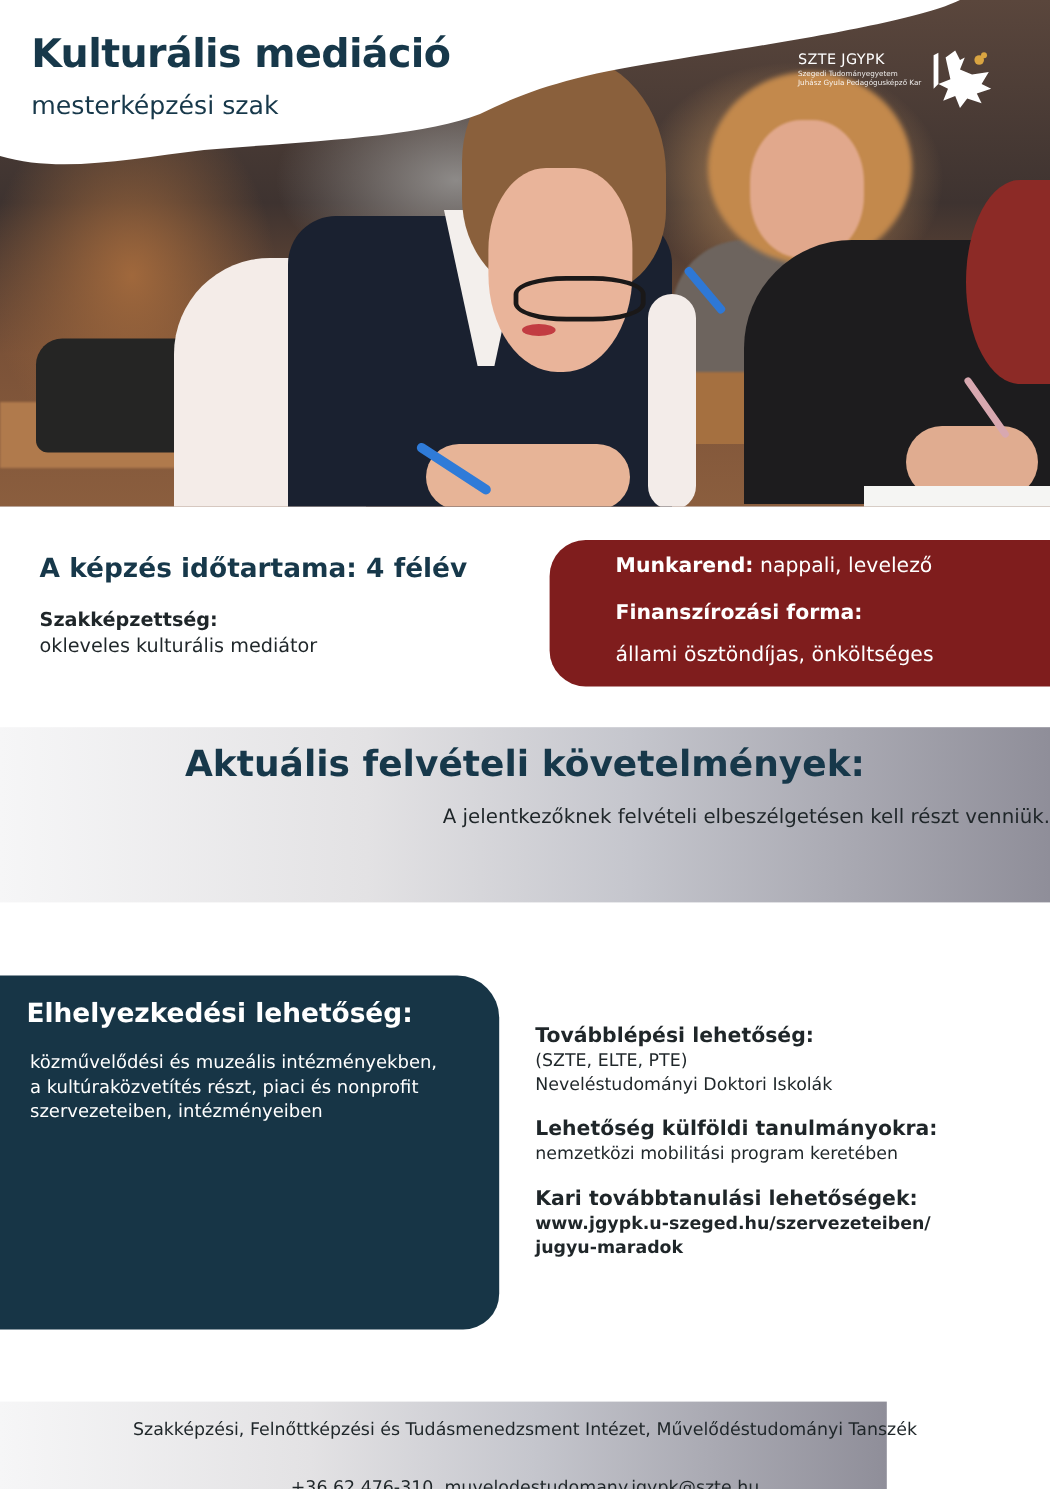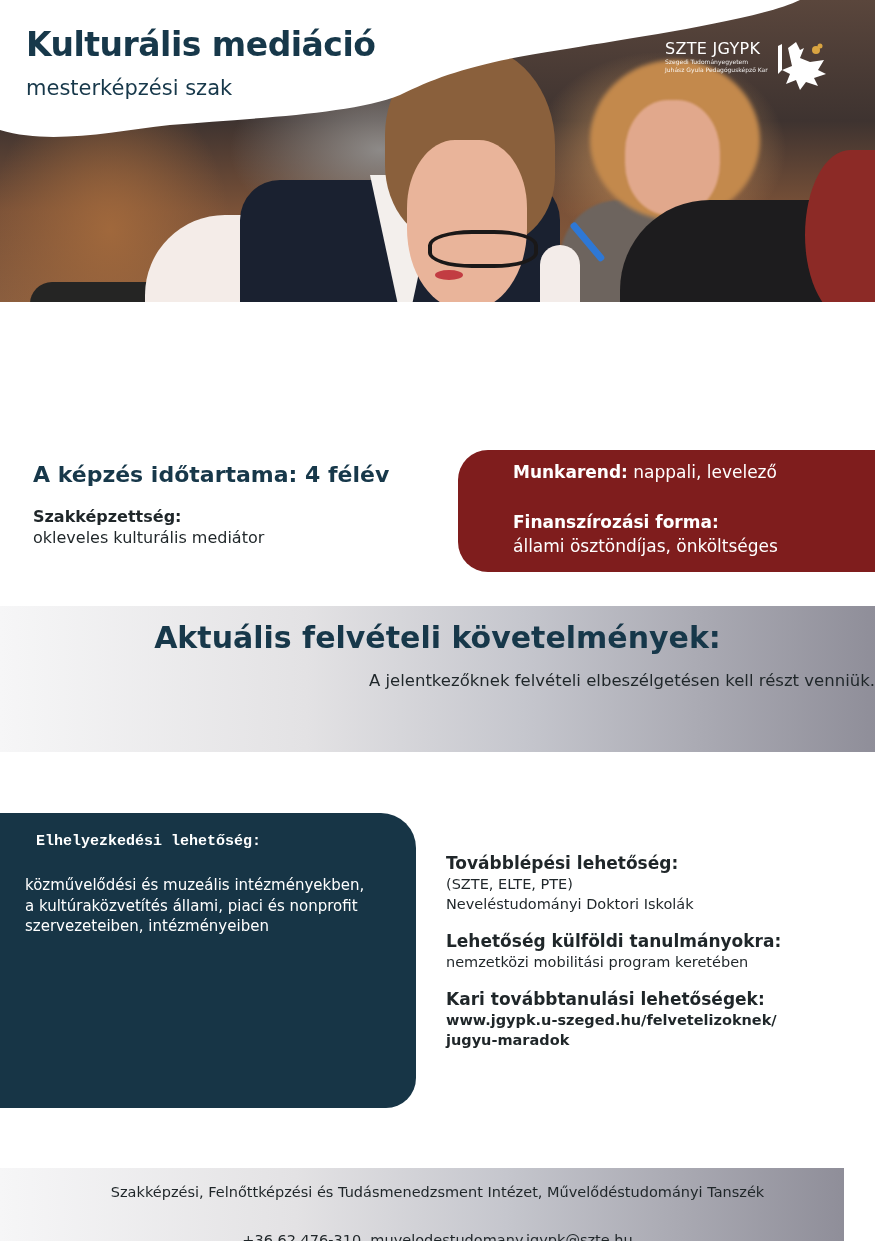--- a/index.html
+++ b/index.html
@@ -1,20 +1,20 @@
 <!DOCTYPE html>
 <html><head>
 <meta charset="utf-8">
 <style>
   * { margin: 0; padding: 0; box-sizing: border-box; }
   html, body { width: 875px; height: 1241px; background: #ffffff; overflow: hidden; }
   body { position: relative; font-family: "DejaVu Sans", "Liberation Sans", sans-serif; color: #1c2b35; }
 
   
-  .hero { position: absolute; left: 0; top: 0; width: 875px; height: 302px; overflow: hidden; background: #6b4a36; }
+  .hero { position: absolute; left: 0; top: 0; width: 875px; height: 422px; overflow: hidden; background: #6b4a36; }
   .photo { position: absolute; inset: 0; }
   .photo .bg { position: absolute; inset: 0;
     background:
       radial-gradient(ellipse 180px 140px at 660px 150px, #c9955e 0%, rgba(201,149,94,0) 70%),
       radial-gradient(ellipse 160px 200px at 110px 230px, #a0683c 0%, rgba(160,104,60,0) 75%),
       radial-gradient(ellipse 200px 120px at 380px 150px, #8d8a88 0%, rgba(141,138,136,0) 75%),
       linear-gradient(180deg, #5a463c 0%, #3e3330 40%, #7b5238 70%, #8b5e3e 100%);
   }
   .desk-left { position: absolute; left: 0; top: 335px; width: 180px; height: 55px; background: #b07a4c; filter: blur(1px); }
   .desk-right { position: absolute; left: 555px; top: 300px; width: 140px; height: 70px; background: #a57040; }
@@ -48,55 +48,55 @@
   .photo .paper { position: absolute; left: 720px; top: 405px; width: 155px; height: 20px; background: #f5f5f3; }
 
   
   .wave { position: absolute; left: 0; top: 0; width: 875px; height: 160px; }
 
   .title { position: absolute; left: 26px; top: 25px; font-family: "DejaVu Sans", sans-serif; font-weight: 700; font-size: 33px; color: #17384a; letter-spacing: -0.5px; }
   .subtitle { position: absolute; left: 26px; top: 76px; font-family: "DejaVu Sans", sans-serif; font-size: 21px; color: #17384a; }
 
   .logo { position: absolute; left: 665px; top: 40px; width: 200px; height: 55px; display: flex; align-items: flex-start; }
   .logo-text { display: flex; flex-direction: column; color: #ffffff; }
-  .logo-main { font-size: 16px; font-weight: 400; letter-spacing: 0.3px; line-height: 18px; }
+  .logo-main { font-size: 12px; font-weight: 400; letter-spacing: 0.3px; line-height: 18px; }
   .logo-sub { font-size: 6px; line-height: 8px; opacity: 0.9; }
   .logo-icon { width: 55px; height: 52px; margin-left: 6px; }
 
   
   .duration { position: absolute; left: 33px; top: 462px; font-weight: 700; font-size: 22px; color: #17384a; }
   .qual-label { position: absolute; left: 33px; top: 507px; font-weight: 700; font-size: 16px; color: #1f2629; }
   .qual-value { position: absolute; left: 33px; top: 528px; font-size: 16px; color: #1f2629; }
 
   .mode-card { position: absolute; left: 458px; top: 450px; width: 417px; height: 122px; background: #7f1d1d; border-radius: 30px 0 0 30px; color: #ffffff; }
   .mode-card .row1 { position: absolute; left: 55px; top: 12px; font-size: 17px; }
-  .mode-card .row2 { position: absolute; left: 55px; top: 62px; font-size: 17px; font-weight: 700; }
+  .mode-card .row2 { position: absolute; left: 55px; top: 51px; font-size: 17px; font-weight: 700; }
   .mode-card .row3 { position: absolute; left: 55px; top: 86px; font-size: 17px; }
   .b { font-weight: 700; }
 
   
   .admission { position: absolute; left: 0; top: 606px; width: 875px; height: 146px;
     background: linear-gradient(90deg, #f6f6f7 0%, #e3e2e4 35%, #c5c6cd 60%, #8f8e99 100%); }
   .admission .heading { position: absolute; left: 0; width: 875px; top: 14px; text-align: center; font-weight: 700; font-size: 30px; color: #17384a; }
   .admission .text { position: absolute; left: 0; width: 875px; top: 65px; text-align: right; font-size: 16.5px; color: #1f2629; }
 
   
   .career { position: absolute; left: 0; top: 813px; width: 416px; height: 295px; background: #173546; border-radius: 0 35px 30px 0; color: #ffffff; }
-  .career .heading { position: absolute; left: 36px; top: 20px; font-weight: 700; font-size: 15px; font-family: Liberation Mono, monospace; }
+  .career .heading { position: absolute; left: 22px; top: 20px; font-weight: 700; font-size: 22px; }
   .career .text { position: absolute; left: 25px; top: 62px; width: 380px; font-size: 15px; line-height: 20.5px; }
 
   
   .opps { position: absolute; left: 446px; top: 853px; width: 420px; }
   .opp { margin-bottom: 17px; }
   .opp .label { font-weight: 700; font-size: 17px; color: #1f2629; line-height: 21px; }
   .opp .value { font-size: 14.5px; color: #1f2629; line-height: 20px; }
   .opp .link { font-weight: 700; font-size: 14.5px; color: #1f2629; line-height: 20px; }
 
   
-  .footer { position: absolute; left: 0; top: 1168px; width: 844px; height: 73px;
+  .footer { position: absolute; left: 0; top: 1168px; width: 739px; height: 73px;
     background: linear-gradient(90deg, #f6f6f7 0%, #e3e2e4 35%, #c5c6cd 60%, #8f8e99 100%); }
   .footer .line1 { position: absolute; left: 0; width: 875px; top: 16px; text-align: center; font-size: 14.5px; color: #1f2629; }
   .footer .line2 { position: absolute; left: 0; width: 875px; top: 20px; text-align: center; font-size: 14.5px; color: #1f2629; margin-top: 44px; }
 </style>
 </head>
 <body>
 
 <div class="hero">
   <div class="photo">
     <div class="bg"></div>
@@ -170,38 +170,38 @@
 
 <div class="admission">
   <div class="heading">Aktuális felvételi követelmények:</div>
   <div class="text">A jelentkezőknek felvételi elbeszélgetésen kell részt venniük.</div>
 </div>
 
 <div class="career">
   <div class="heading">Elhelyezkedési lehetőség:</div>
   <div class="text">
     <div>közművelődési és muzeális intézményekben,</div>
-    <div>a kultúraközvetítés állami, piaci és nonprofit</div>
+    <div>a kultúraközvetítés részt, piaci és nonprofit</div>
     <div>szervezeteiben, intézményeiben</div>
   </div>
 </div>
 
 <div class="opps">
   <div class="opp">
     <div class="label">Továbblépési lehetőség:</div>
     <div class="value">(SZTE, ELTE, PTE)</div>
     <div class="value">Neveléstudományi Doktori Iskolák</div>
   </div>
   <div class="opp">
     <div class="label">Lehetőség külföldi tanulmányokra:</div>
     <div class="value">nemzetközi mobilitási program keretében</div>
   </div>
   <div class="opp">
     <div class="label">Kari továbbtanulási lehetőségek:</div>
-    <div class="link">www.jgypk.u-szeged.hu/felvetelizoknek/</div>
+    <div class="link">www.jgypk.u-szeged.hu/szervezeteiben/</div>
     <div class="link">jugyu-maradok</div>
   </div>
 </div>
 
 <div class="footer">
   <div class="line1">Szakképzési, Felnőttképzési és Tudásmenedzsment Intézet, Művelődéstudományi Tanszék</div>
   <div class="line2">+36 62 476-310,  muvelodestudomany.jgypk@szte.hu</div>
 </div>
 
 </body></html>

